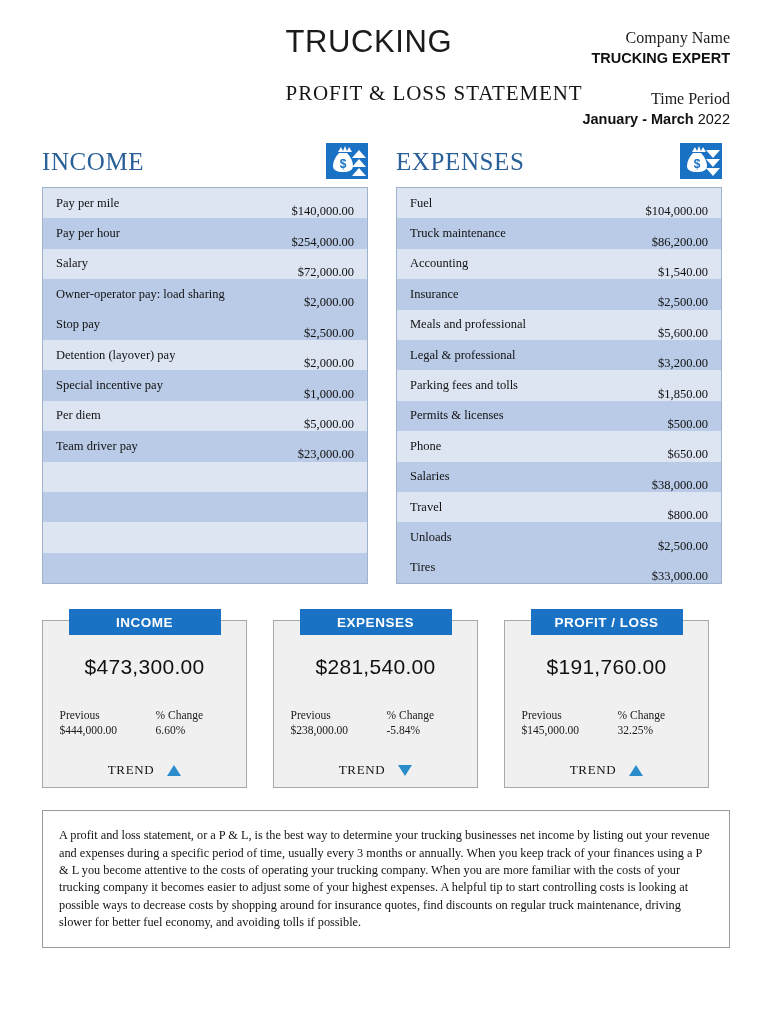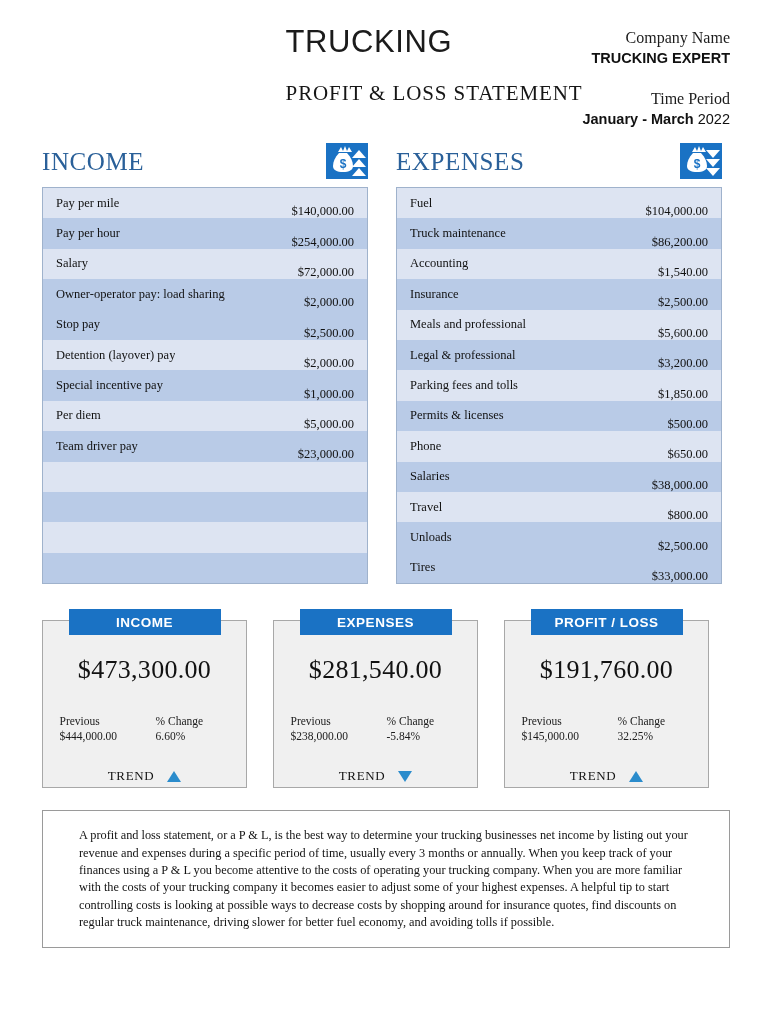--- a/index.html
+++ b/index.html
@@ -155,22 +155,22 @@
   .card {
     border: 1px solid #a8a8a8;
     background: #f0f0f0;
     height: 168px;
     box-sizing: border-box;
     padding-top: 34px;
     text-align: center;
     position: relative;
   }
   .card-total {
-    font-family: Liberation Serif, serif;
-    font-size: 26px;
+    font-family: Liberation Sans, sans-serif;
+    font-size: 21px;
     color: #111;
     letter-spacing: 0.3px;
   }
   .card-metrics {
     display: flex;
     justify-content: center;
     gap: 22px;
     margin-top: 30px;
     font-size: 11.5px;
     color: #1a1a1a;
@@ -200,21 +200,21 @@
     border-top: 11px solid #2b8ccc;
   }
 
   
   .note {
     margin-top: 22px;
     border: 1px solid #9a9a9a;
     background: #ffffff;
     height: 138px;
     box-sizing: border-box;
-    padding: 16px 36px;
+    padding: 16px 16px;
   }
   .note p {
     margin: 0;
     font-size: 12.3px;
     line-height: 1.42;
     color: #121212;
     text-align: left;
   }
 </style>
 </head>

